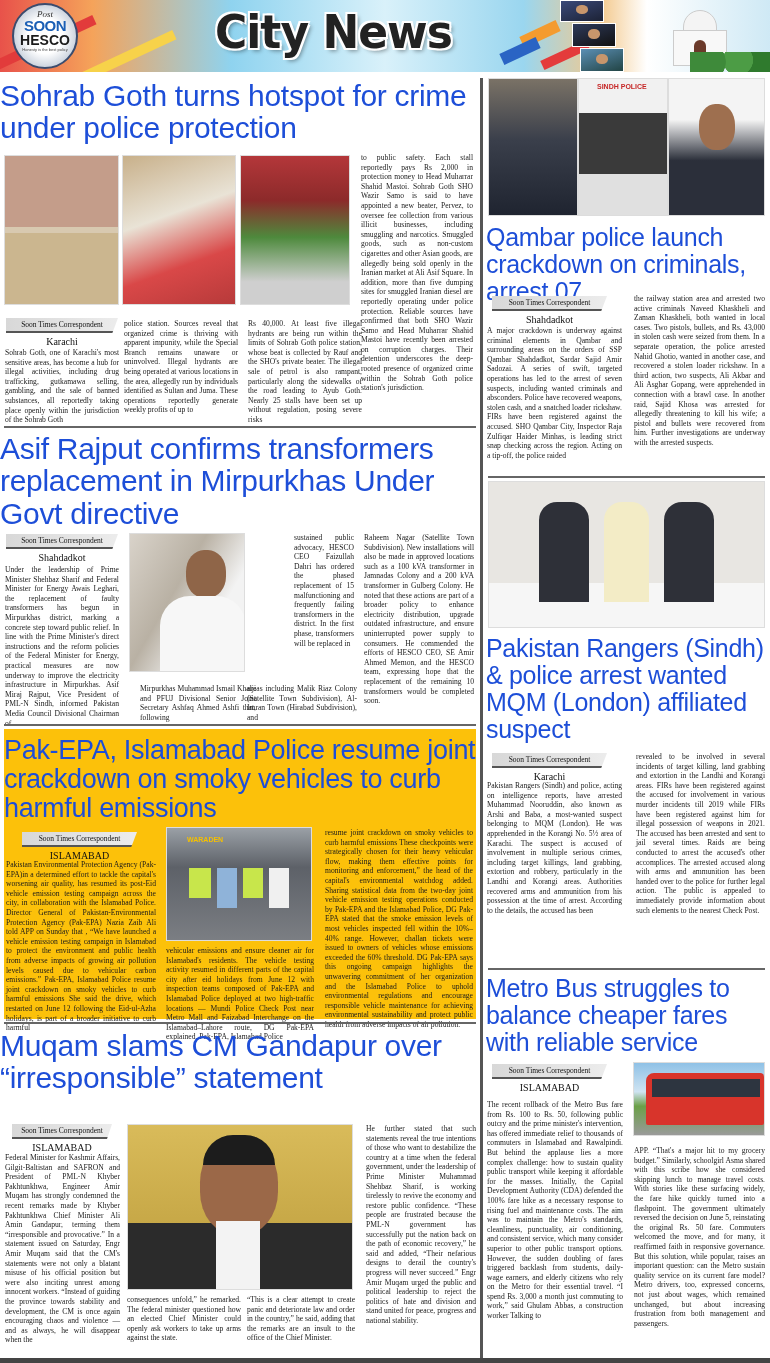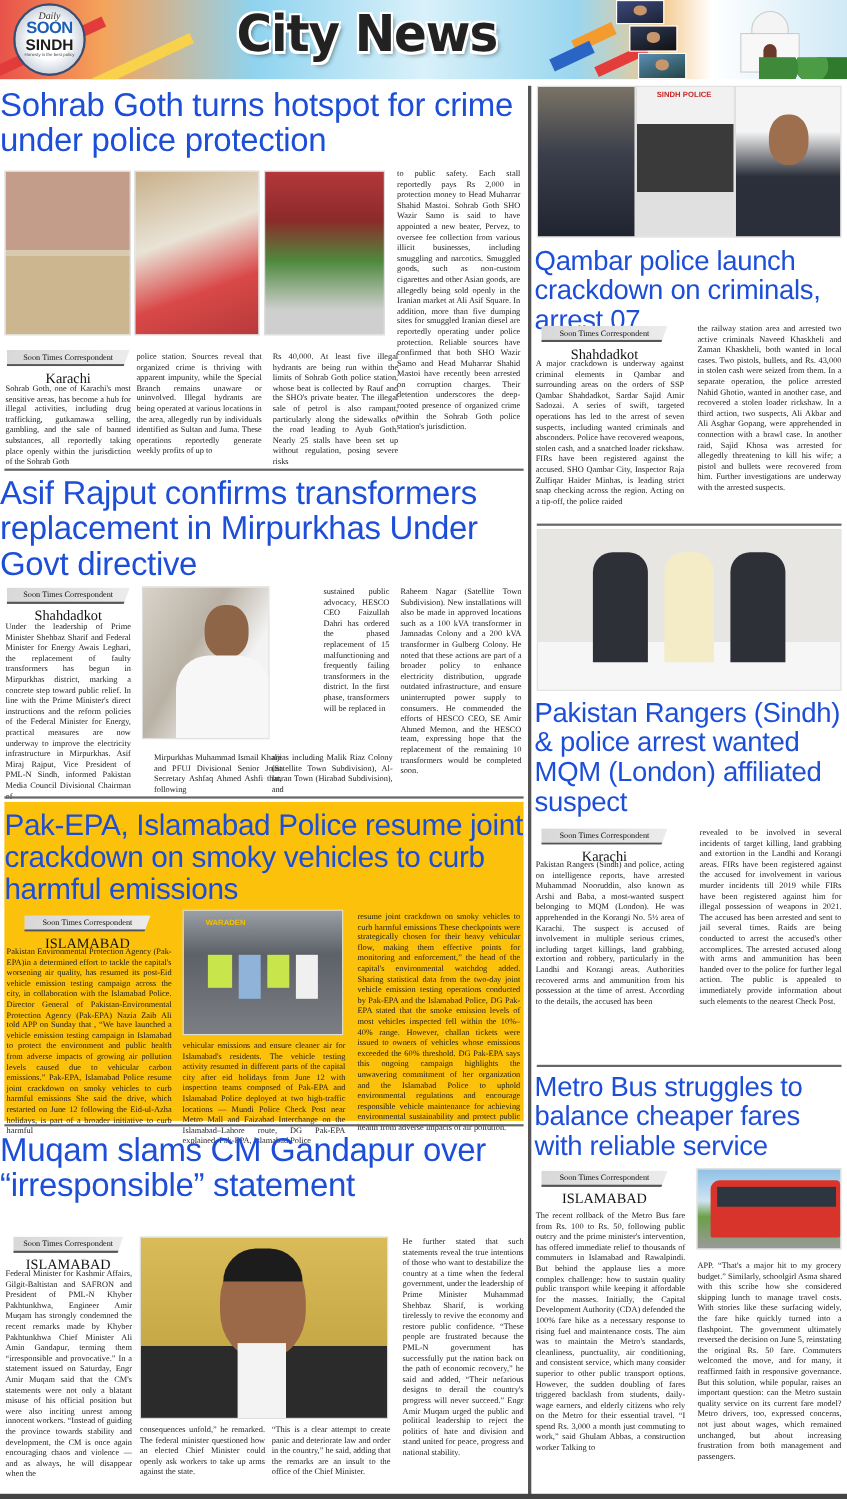--- a/index.html
+++ b/index.html
@@ -22,42 +22,42 @@
 #mausoleum .arch{position:absolute;left:29px;top:30px;width:12px;height:26px;background:#6b3a2a;border-radius:6px 6px 0 0}
 #trees{left:690px;top:52px;width:80px;height:20px;background:radial-gradient(circle at 20% 50%,#3e8a3a 30%,transparent 31%),radial-gradient(circle at 60% 40%,#4c9c45 30%,transparent 31%),radial-gradient(circle at 90% 60%,#2f7a2d 30%,transparent 31%)}
 
 
 .hl{position:absolute;font-family:Liberation Sans, sans-serif;color:#1d4ed8;line-height:1.08;letter-spacing:-0.3px}
 .hl.big{font-size:30px}
 .hl.mid{font-size:25px}
 
 .byline{position:absolute;width:112px;text-align:center}
 .byline .tag{display:block;background:linear-gradient(90deg,#d8d8d8,#ececec);font-size:7.5px;padding:2px 0;border-bottom:2px solid #555;clip-path:polygon(0 0,100% 0,95% 100%,0 100%)}
-.byline .place{display:block;font-size:13px;margin-top:3px}
+.byline .place{display:block;font-size:10px;margin-top:3px}
 
 .col{position:absolute;font-size:7.6px;line-height:9.6px;text-align:justify;color:#1a1a1a}
 
 .photo{position:absolute;overflow:hidden;border:1px solid #ddd}
 .rule{position:absolute;height:2px;background:#666}
 .vrule{position:absolute;width:3px;background:#555}
 #pakEpaBox{left:4px;top:729px;width:472px;height:290px;background:#fcc10a}
 </style>
 </head>
 <body>
 
 <div id="masthead" class="abs">
   <div class="stripe" style="left:-20px;top:40px;background:#e23b3b"></div>
   <div class="stripe" style="left:60px;top:55px;background:#f7d24a"></div>
   <div class="stripe" style="left:520px;top:28px;background:#f49b2f;width:40px;height:12px"></div>
   <div class="stripe" style="left:500px;top:45px;background:#2a64c4;width:40px;height:12px"></div>
   <div class="stripe" style="left:540px;top:50px;background:#e43b3b;width:50px;height:10px"></div>
   <div id="logo" class="abs">
-    <div class="daily">Daily</div>
+    <div class="daily">Post</div>
     <div class="soon">SOON</div>
-    <div class="times">SINDH</div>
+    <div class="times">HESCO</div>
     <div class="tag">Honesty is the best policy</div>
   </div>
   <div id="brand" class="abs">City News</div>
   <div class="portrait" style="left:560px;top:0;width:44px;height:22px">
       <div class="face"></div>
     </div>
   <div class="portrait" style="left:572px;top:23px;width:44px;height:24px;background:linear-gradient(160deg,#2e3a5a,#111)">
       <div class="face"></div>
     </div>
   <div class="portrait" style="left:580px;top:48px;width:44px;height:24px;background:linear-gradient(160deg,#5b8fb5,#244)">

